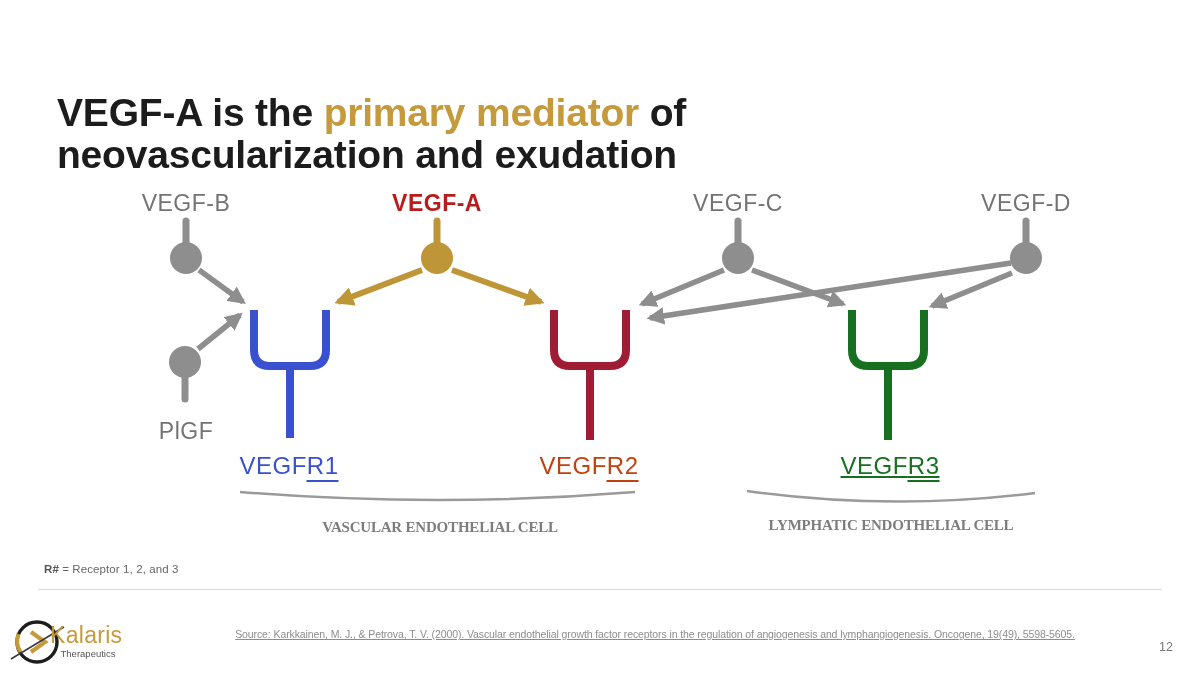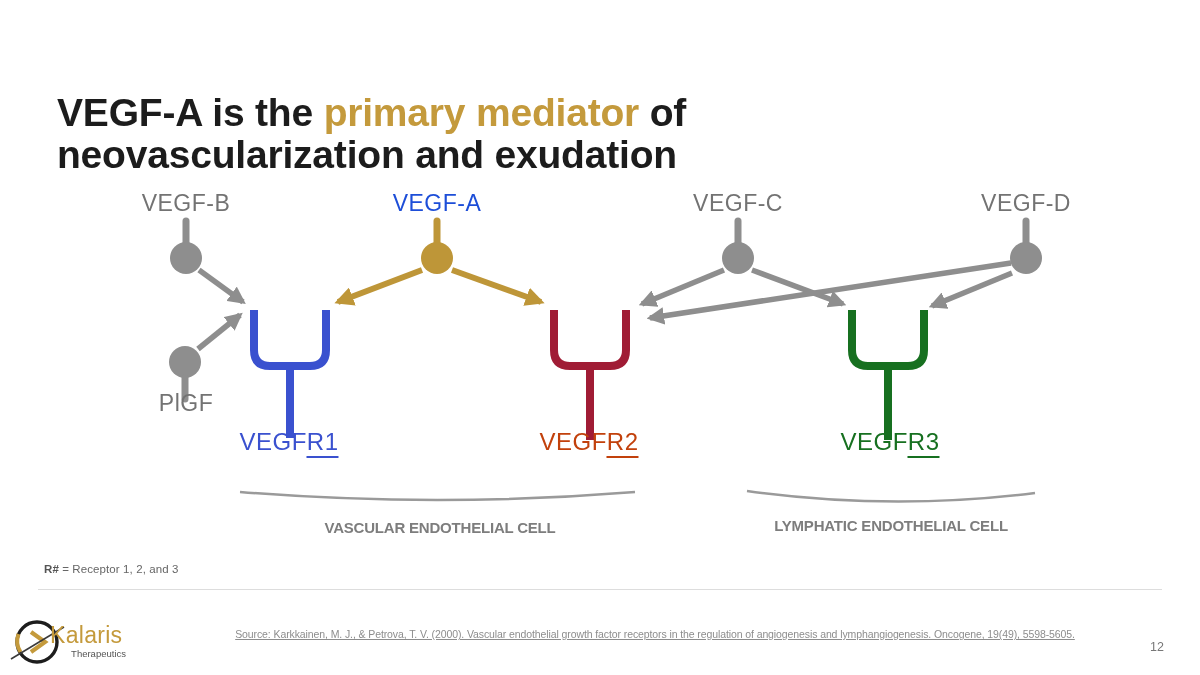--- a/index.html
+++ b/index.html
@@ -16,59 +16,59 @@
     color:#1c1c1c;letter-spacing:-0.2px;margin-top:48px;
   }
   .title .hl{color:#C49A3C;}
   
   .diagram-svg{left:0;top:0;width:1200px;height:675px;}
   
   .ligand{
     font-size:23px;font-weight:300;color:#737373;letter-spacing:0.5px;
     transform:translateX(-50%);white-space:nowrap;top:190px;
   }
-  .ligand.gold{color:#1d4ed8;}
-  .plgf{top:390px;}
+  .ligand.gold{color:#b91c1c;font-weight:bold;}
+  .plgf{top:418px;}
   
   .receptor-label{
     font-size:24px;font-weight:300;letter-spacing:0.5px;
-    transform:translateX(-50%);white-space:nowrap;top:428px;
+    transform:translateX(-50%);white-space:nowrap;top:452px;
   }
   .receptor-label .rsub{border-bottom:2px solid currentColor;padding-bottom:1px;}
   .rl-blue{color:#3A51CF;}
   .rl-red{color:#c2410c;}
   .rl-green{color:#177020;}
   
   .cell-label{
     font-size:15px;font-weight:bold;color:#7d7d7d;letter-spacing:-0.2px;
-    transform:translateX(-50%);white-space:nowrap;
+    transform:translateX(-50%);white-space:nowrap;font-family:Liberation Serif, serif;
   }
   
   .footnote{
     left:44px;top:563px;font-size:11.5px;color:#666;letter-spacing:0.1px;
   }
   .footnote b{color:#555;}
   .divider{
     left:38px;top:589px;width:1124px;height:1px;background:#dddddd;
   }
   
   .logo-mark{left:10px;top:614px;width:56px;height:56px;}
   .logo-name{
     left:50px;top:622px;font-size:23px;color:#C49A3C;letter-spacing:0.3px;
   }
   .logo-tagline{
-    left:50px;top:648px;width:76px;text-align:right;
+    left:50px;top:648px;width:76px;text-align:center;
     font-size:9.5px;color:#555;
   }
   .source{
     left:190px;top:628px;width:930px;text-align:center;
     font-size:10.5px;color:#8d8d8d;letter-spacing:-0.1px;white-space:nowrap;text-decoration:underline;
   }
   .page-number{
-    left:1150px;top:640px;width:32px;text-align:left;
+    left:1150px;top:640px;width:32px;text-align:center;
     font-size:12.5px;color:#777;
   }
 </style>
 </head>
 <body>
 
 <div class="abs title">
   <span>VEGF-A is the </span><span class="hl">primary mediator</span><span> of neovascularization and exudation</span>
 </div>
 
@@ -134,21 +134,21 @@
 <div class="abs ligand" style="left:738px;">VEGF-C</div>
 <div class="abs ligand" style="left:1026px;">VEGF-D</div>
 <div class="abs ligand plgf" style="left:186px;">PlGF</div>
 
 <div class="abs receptor-label rl-blue" style="left:289px;">
   <span>VEGF</span><span class="rsub">R1</span>
 </div>
 <div class="abs receptor-label rl-red" style="left:589px;">
   <span>VEGF</span><span class="rsub">R2</span>
 </div>
-<div class="abs receptor-label rl-green" style="left:890px;">
+<div class="abs receptor-label rl-green" style="left:890px;text-decoration:underline;">
   <span>VEGF</span><span class="rsub">R3</span>
 </div>
 
 <div class="abs cell-label" style="left:440px;top:519px;">VASCULAR ENDOTHELIAL CELL</div>
 <div class="abs cell-label" style="left:891px;top:517px;">LYMPHATIC ENDOTHELIAL CELL</div>
 
 <div class="abs footnote">
   <b>R#</b><span> = Receptor 1, 2, and 3</span>
 </div>
 

